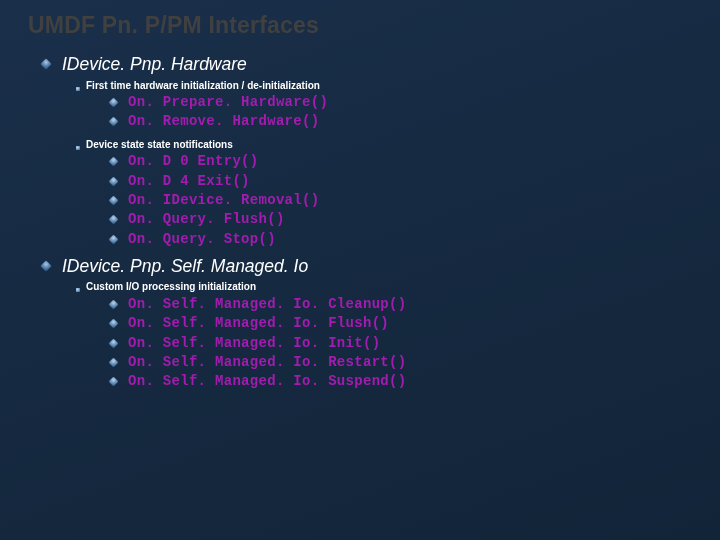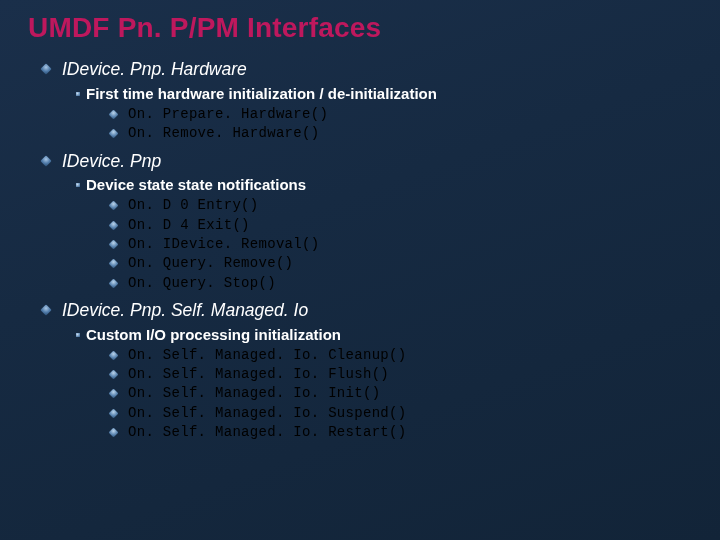--- a/index.html
+++ b/index.html
@@ -12,22 +12,22 @@
     color: #ffffff;
     overflow: hidden;
   }
   .slide {
     padding: 12px 28px 20px 28px;
     box-sizing: border-box;
     width: 100%;
     height: 100%;
   }
   .title {
-    color: #be185d;
-    font-size: 28px;
+    color: #404040;
+    font-size: 23px;
     font-weight: bold;
     margin: 0 0 14px 0;
     letter-spacing: 0.2px;
   }
   ul {
     list-style: none;
     margin: 0;
     padding: 0;
   }
   li {
@@ -52,43 +52,43 @@
     top: 7px;
     width: 8px;
     height: 8px;
     background: radial-gradient(circle at 35% 35%, #a9c7e6 0%, #4f7aa8 55%, #26486d 100%);
     border-radius: 1px;
     transform: rotate(45deg);
   }
   
   .l2 {
     padding-left: 58px;
-    font-size: 15px;
+    font-size: 10px;
     font-weight: bold;
     font-style: normal;
     color: #ffffff;
     margin-top: 2px;
     margin-bottom: 1px;
   }
   .l2::before {
     content: "";
     position: absolute;
     left: 48px;
     top: 8px;
     width: 4px;
     height: 4px;
     background: radial-gradient(circle at 35% 35%, #c8ddf2 0%, #6b93bb 55%, #2f557c 100%);
   }
   
   .l3 {
     padding-left: 100px;
     font-family: "Courier New", Courier, monospace;
     font-size: 14px;
-    font-weight: normal;
-    color: #000000;
+    font-weight: bold;
+    color: #a21caf;
     margin-top: 0;
     margin-bottom: 0;
     line-height: 1.38;
     letter-spacing: 0.3px;
   }
   .l3::before {
     content: "";
     position: absolute;
     left: 82px;
     top: 6px;
@@ -111,33 +111,32 @@
   <ul>
 
     <div class="group">
       <li class="l1">IDevice. Pnp. Hardware</li>
       <li class="l2">First time hardware initialization / de-initialization</li>
       <li class="l3">On. Prepare. Hardware()</li>
       <li class="l3">On. Remove. Hardware()</li>
     </div>
 
     <div class="group">
-      <li class="l1">IDevice. Pnp</li>
       <li class="l2">Device state state notifications</li>
       <li class="l3">On. D 0 Entry()</li>
       <li class="l3">On. D 4 Exit()</li>
       <li class="l3">On. IDevice. Removal()</li>
-      <li class="l3">On. Query. Remove()</li>
+      <li class="l3">On. Query. Flush()</li>
       <li class="l3">On. Query. Stop()</li>
     </div>
 
     <div class="group">
       <li class="l1">IDevice. Pnp. Self. Managed. Io</li>
       <li class="l2">Custom I/O processing initialization</li>
       <li class="l3">On. Self. Managed. Io. Cleanup()</li>
       <li class="l3">On. Self. Managed. Io. Flush()</li>
       <li class="l3">On. Self. Managed. Io. Init()</li>
+      <li class="l3">On. Self. Managed. Io. Restart()</li>
       <li class="l3">On. Self. Managed. Io. Suspend()</li>
-      <li class="l3">On. Self. Managed. Io. Restart()</li>
     </div>
 
   </ul>
 </div>
 
 </body></html>

